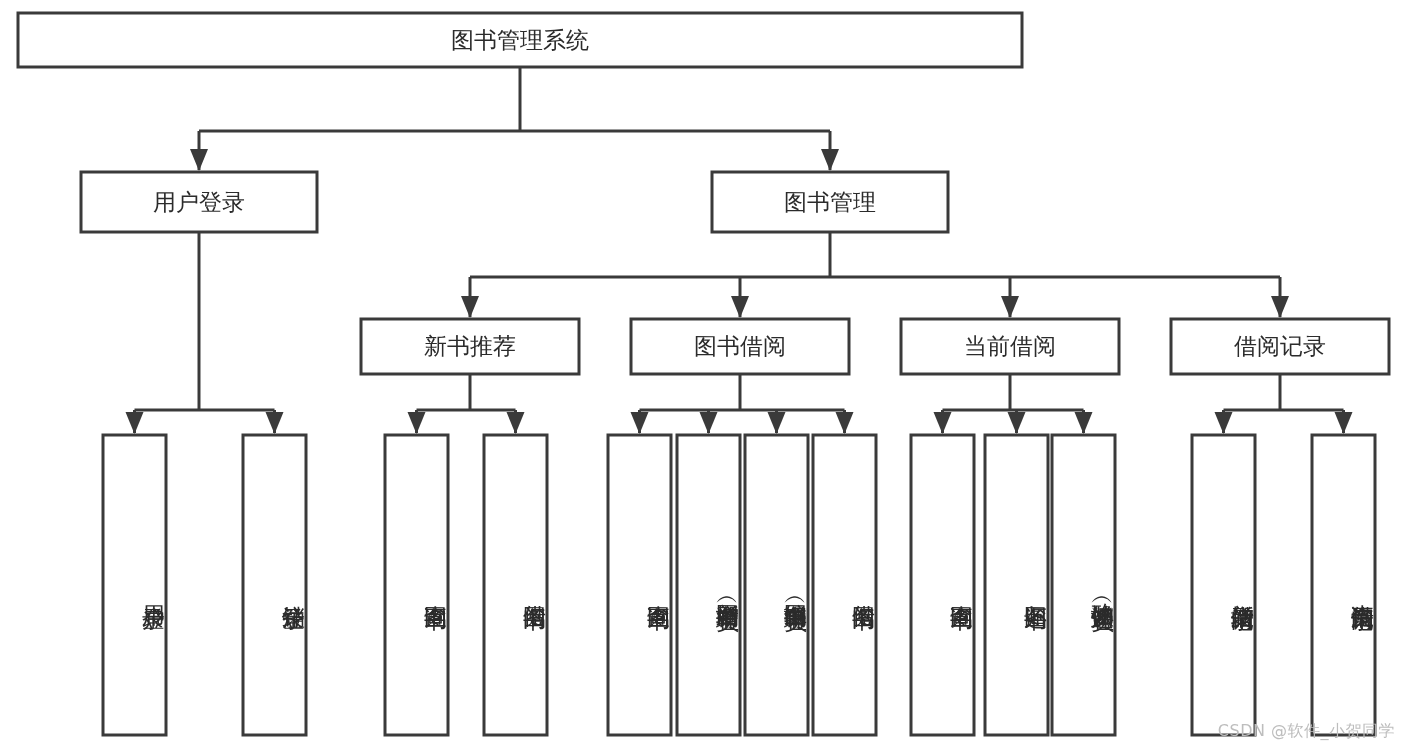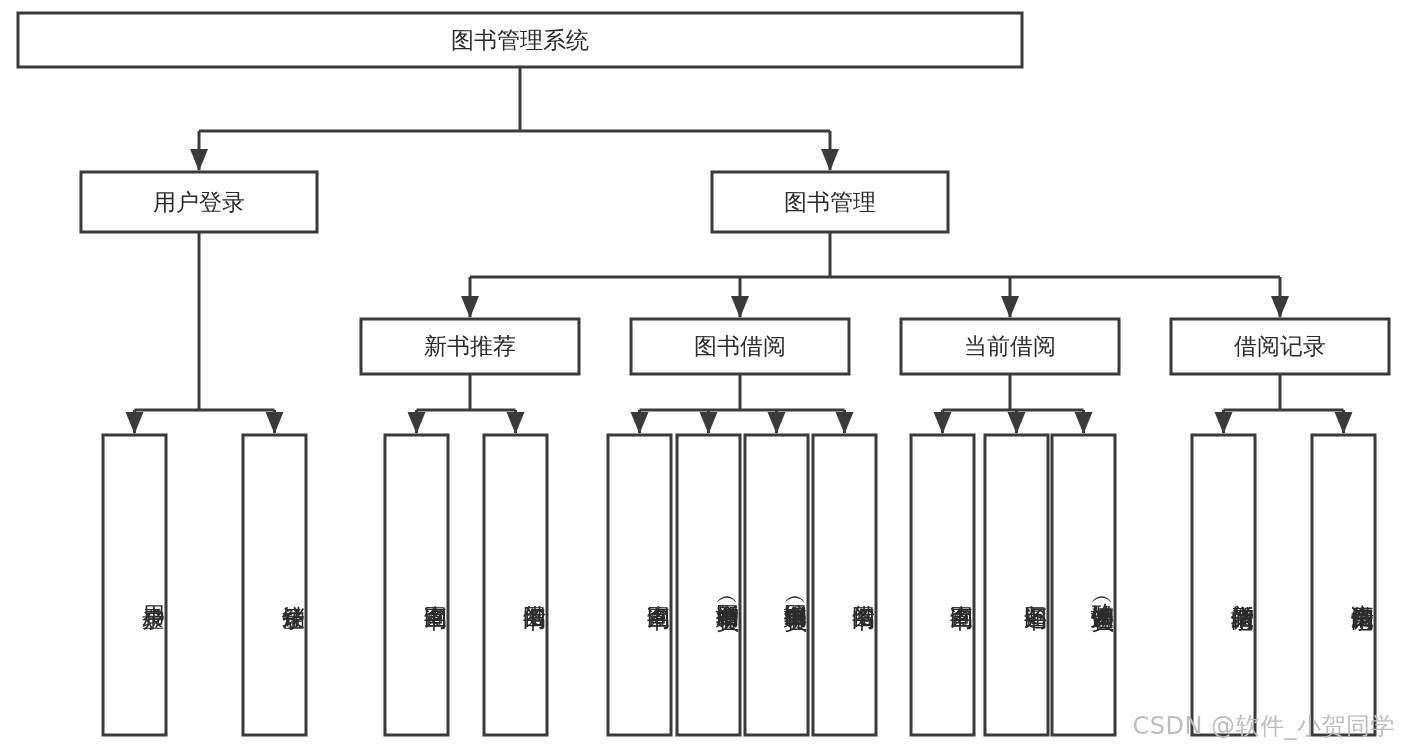--- a/index.html
+++ b/index.html
@@ -60,21 +60,21 @@
     white-space: nowrap;
     pointer-events: none;
     user-select: none;
   }
   .watermark {
     position: absolute;
     right: 10px;
     bottom: 5px;
     color: #bdbdbd;
     font-family: "DejaVu Sans", "Liberation Sans", sans-serif;
-    font-size: 24px;
+    font-size: 16px;
     letter-spacing: 0.5px;
     white-space: nowrap;
     text-align: center;
   }
 </style>
 </head>
 <body>
 
 <div id="diagram-root">
 

